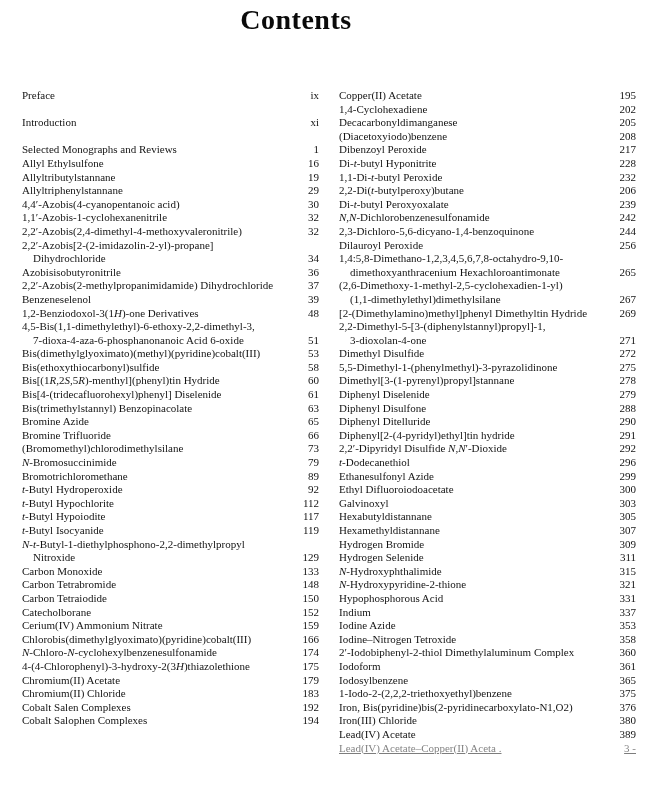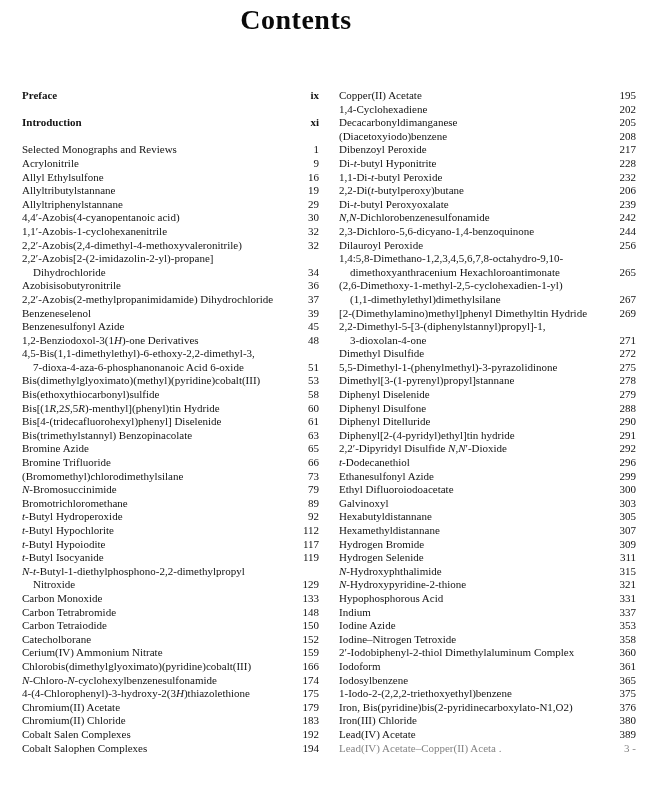--- a/index.html
+++ b/index.html
@@ -52,25 +52,26 @@
   }
   .row .label.indent {
     padding-left: 11px;
   }
   .row .page {
     flex: 0 0 auto;
     padding-left: 8px;
     text-align: right;
   }
   .row.bold {
-    font-weight: bold;
+    font-weight: normal;
   }
   .row.faded {
     opacity: 0.55;
     filter: blur(0.3px);
+    text-decoration: underline;
   }
   .row i { font-style: italic; }
 </style>
 </head>
 <body>
 
 <div class="page-title">Contents</div>
 
 <div class="toc">
   <div class="toc-col" id="col-left">
@@ -82,24 +83,20 @@
       <div class="row bold">
         <span class="label">Introduction</span>
         <span class="page">xi</span>
       </div>
       <div class="row"></div>
       <div class="row">
         <span class="label">Selected Monographs and Reviews</span>
         <span class="page">1</span>
       </div>
       <div class="row">
-        <span class="label">Acrylonitrile</span>
-        <span class="page">9</span>
-      </div>
-      <div class="row">
         <span class="label">Allyl Ethylsulfone</span>
         <span class="page">16</span>
       </div>
       <div class="row">
         <span class="label">Allyltributylstannane</span>
         <span class="page">19</span>
       </div>
       <div class="row">
         <span class="label">Allyltriphenylstannane</span>
         <span class="page">29</span>
@@ -128,24 +125,20 @@
         <span class="label">Azobisisobutyronitrile</span>
         <span class="page">36</span>
       </div>
       <div class="row">
         <span class="label">2,2′-Azobis(2-methylpropanimidamide) Dihydrochloride</span>
         <span class="page">37</span>
       </div>
       <div class="row">
         <span class="label">Benzeneselenol</span>
         <span class="page">39</span>
-      </div>
-      <div class="row">
-        <span class="label">Benzenesulfonyl Azide</span>
-        <span class="page">45</span>
       </div>
       <div class="row">
         <span class="label">1,2-Benziodoxol-3(1<i>H</i>)-one Derivatives</span>
         <span class="page">48</span>
       </div>
       <div class="row">
         <span class="label">4,5-Bis(1,1-dimethylethyl)-6-ethoxy-2,2-dimethyl-3,</span>
         <span class="page"></span>
       </div>
       <div class="row">

